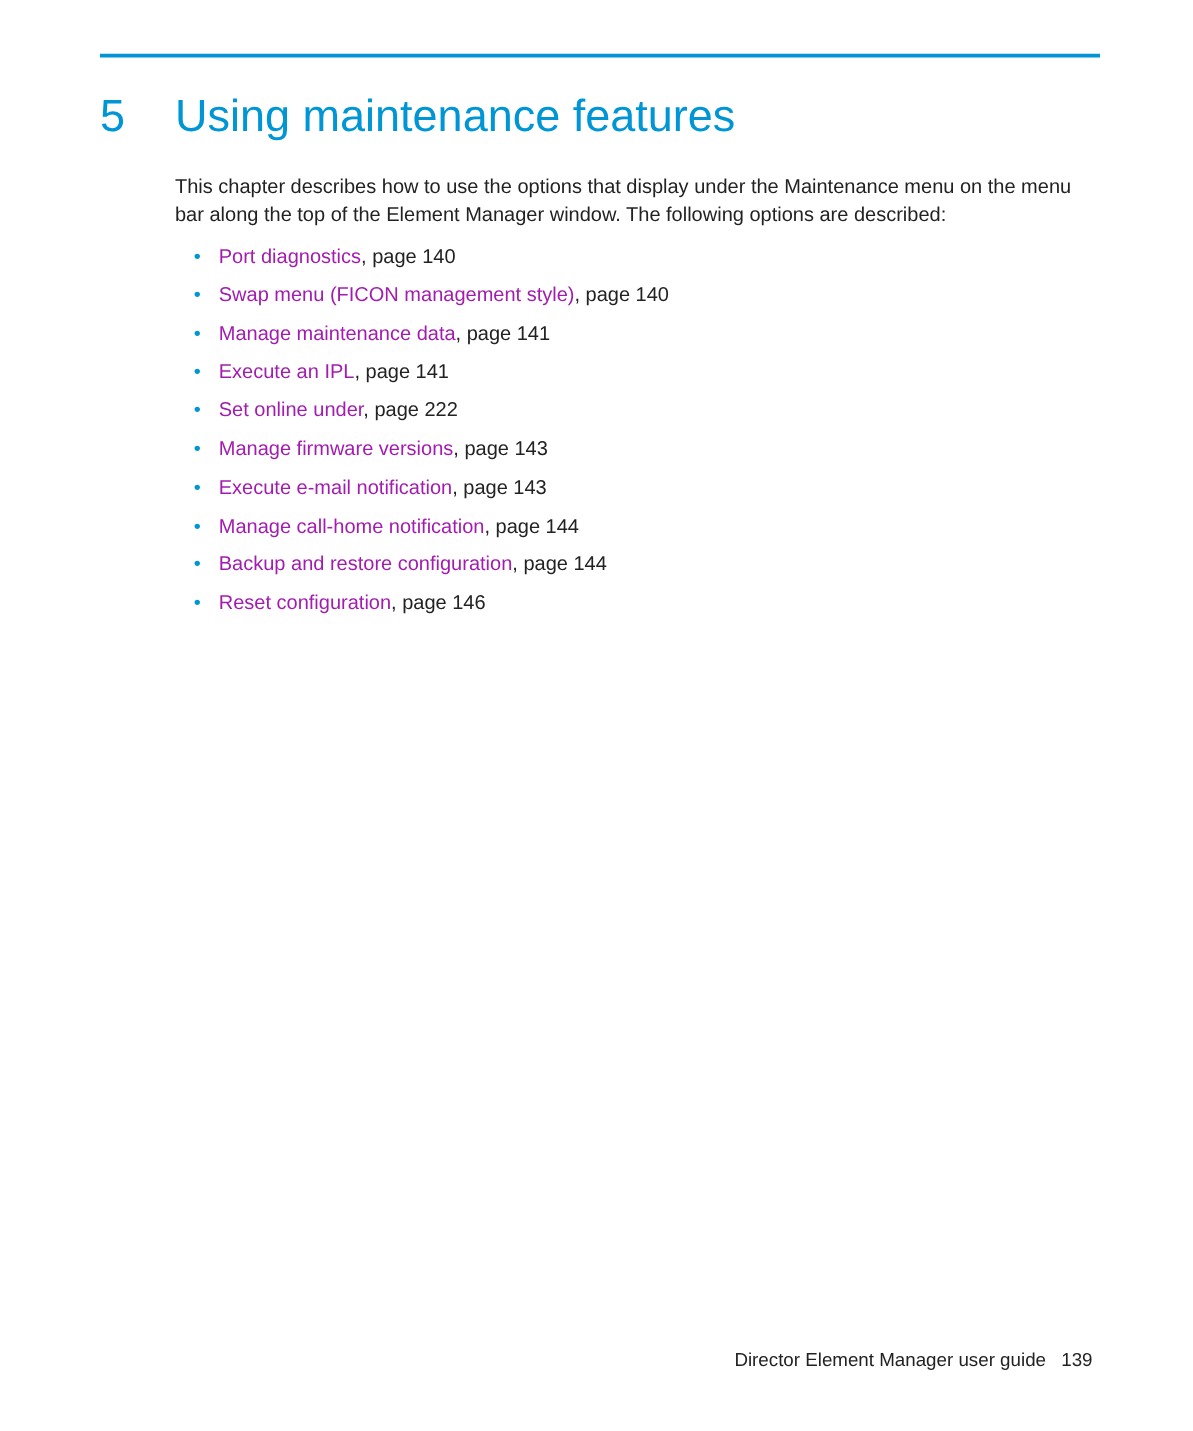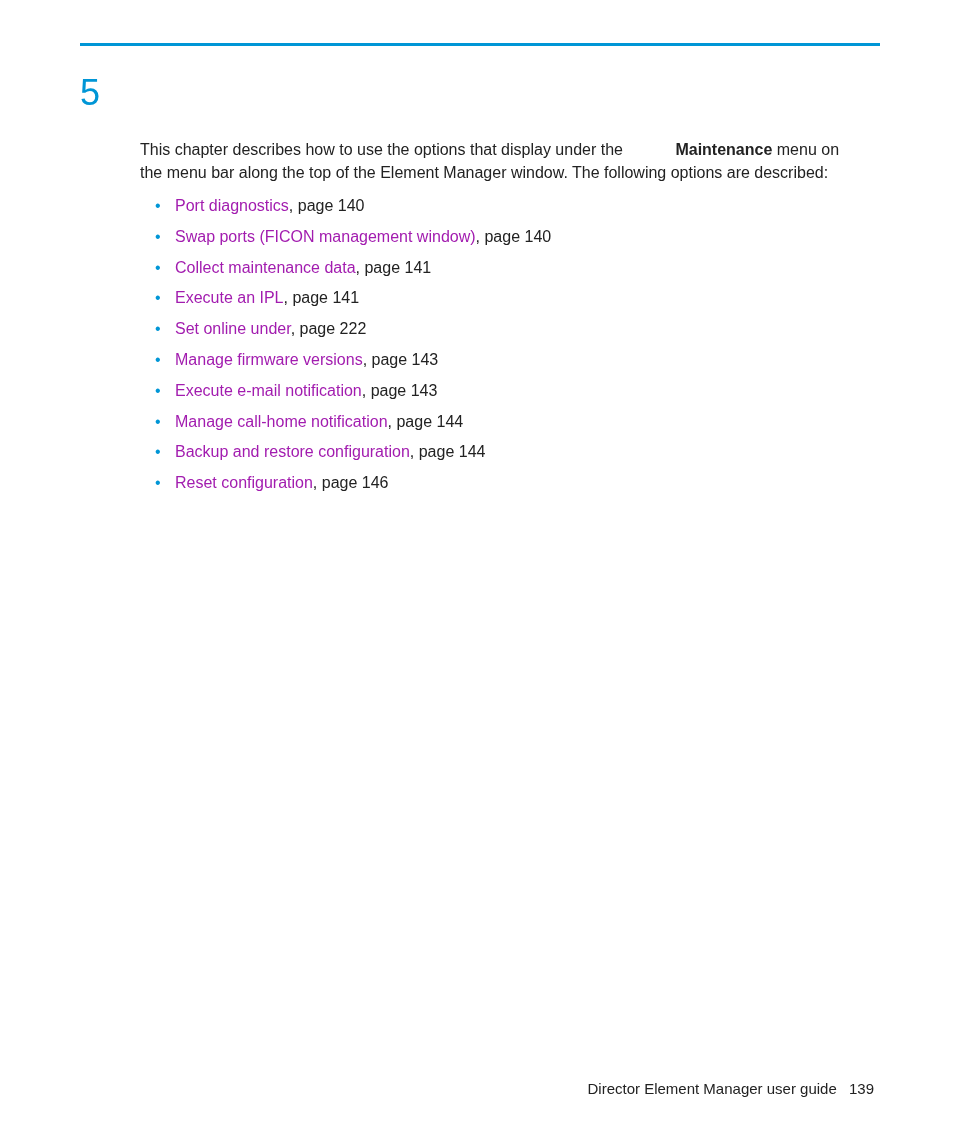--- a/index.html
+++ b/index.html
@@ -48,22 +48,21 @@
       top: 138px;
       left: 140px;
       width: 725px;
       font-size: 16px;
       line-height: 1.45;
       color: #222;
       font-family: "Trebuchet MS", "Segoe UI", Arial, sans-serif;
       font-weight: 300;
     }
     .intro-strong {
-      font-weight: 700;
-      margin-left: 48px;
+      font-weight: 400;
     }
     .toc-list {
       position: absolute;
       top: 194px;
       left: 155px;
       width: 700px;
       list-style: none;
     }
     .toc-item {
       position: relative;
@@ -100,38 +99,39 @@
       margin-left: 8px;
     }
   </style>
 </head>
 <body>
 
 <div class="page-rule"></div>
 
 <div class="chapter-header">
   <span class="chapter-number">5</span>
+  <span class="chapter-title">Using maintenance features</span>
 </div>
 
 <p class="intro-para">
   <span>This chapter describes how to use the options that display under the </span><strong class="intro-strong">Maintenance</strong><span> menu on the menu bar along the top of the Element Manager window. The following options are described:</span>
 </p>
 
 <ul class="toc-list">
   <li class="toc-item">
     <span class="toc-bullet">•</span>
     <a class="toc-link">Port diagnostics</a><span>, page 140</span>
   </li>
   <li class="toc-item">
     <span class="toc-bullet">•</span>
-    <a class="toc-link">Swap ports (FICON management window)</a><span>, page 140</span>
+    <a class="toc-link">Swap menu (FICON management style)</a><span>, page 140</span>
   </li>
   <li class="toc-item">
     <span class="toc-bullet">•</span>
-    <a class="toc-link">Collect maintenance data</a><span>, page 141</span>
+    <a class="toc-link">Manage maintenance data</a><span>, page 141</span>
   </li>
   <li class="toc-item">
     <span class="toc-bullet">•</span>
     <a class="toc-link">Execute an IPL</a><span>, page 141</span>
   </li>
   <li class="toc-item">
     <span class="toc-bullet">•</span>
     <a class="toc-link">Set online under</a><span>, page 222</span>
   </li>
   <li class="toc-item">

